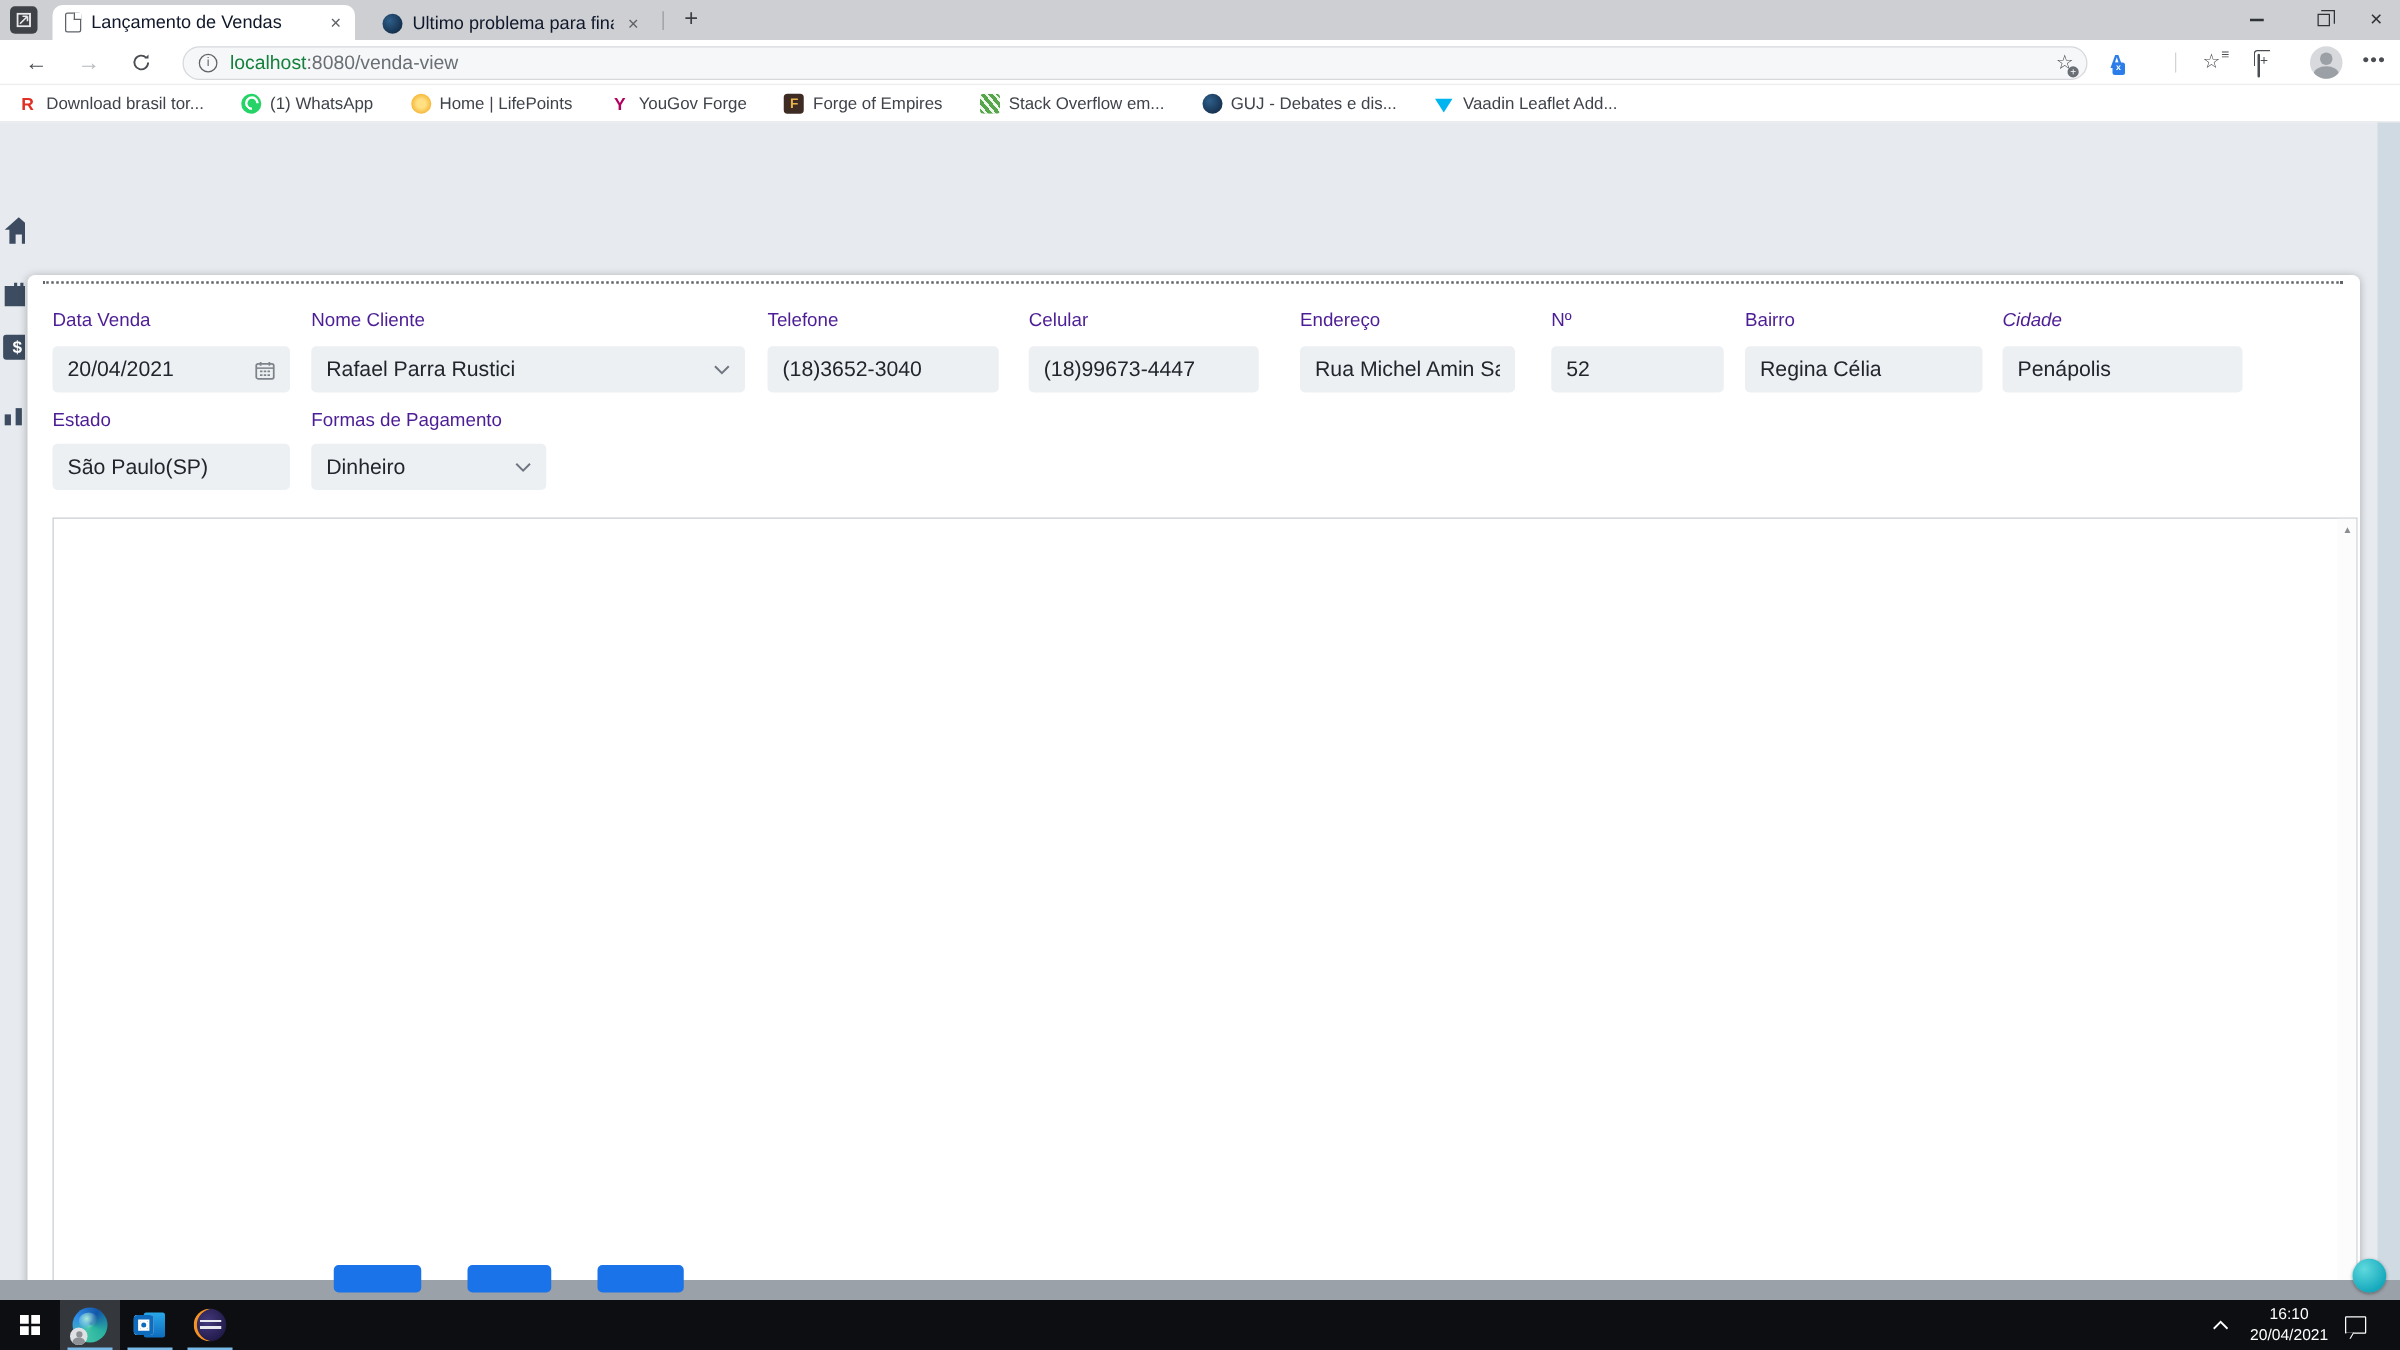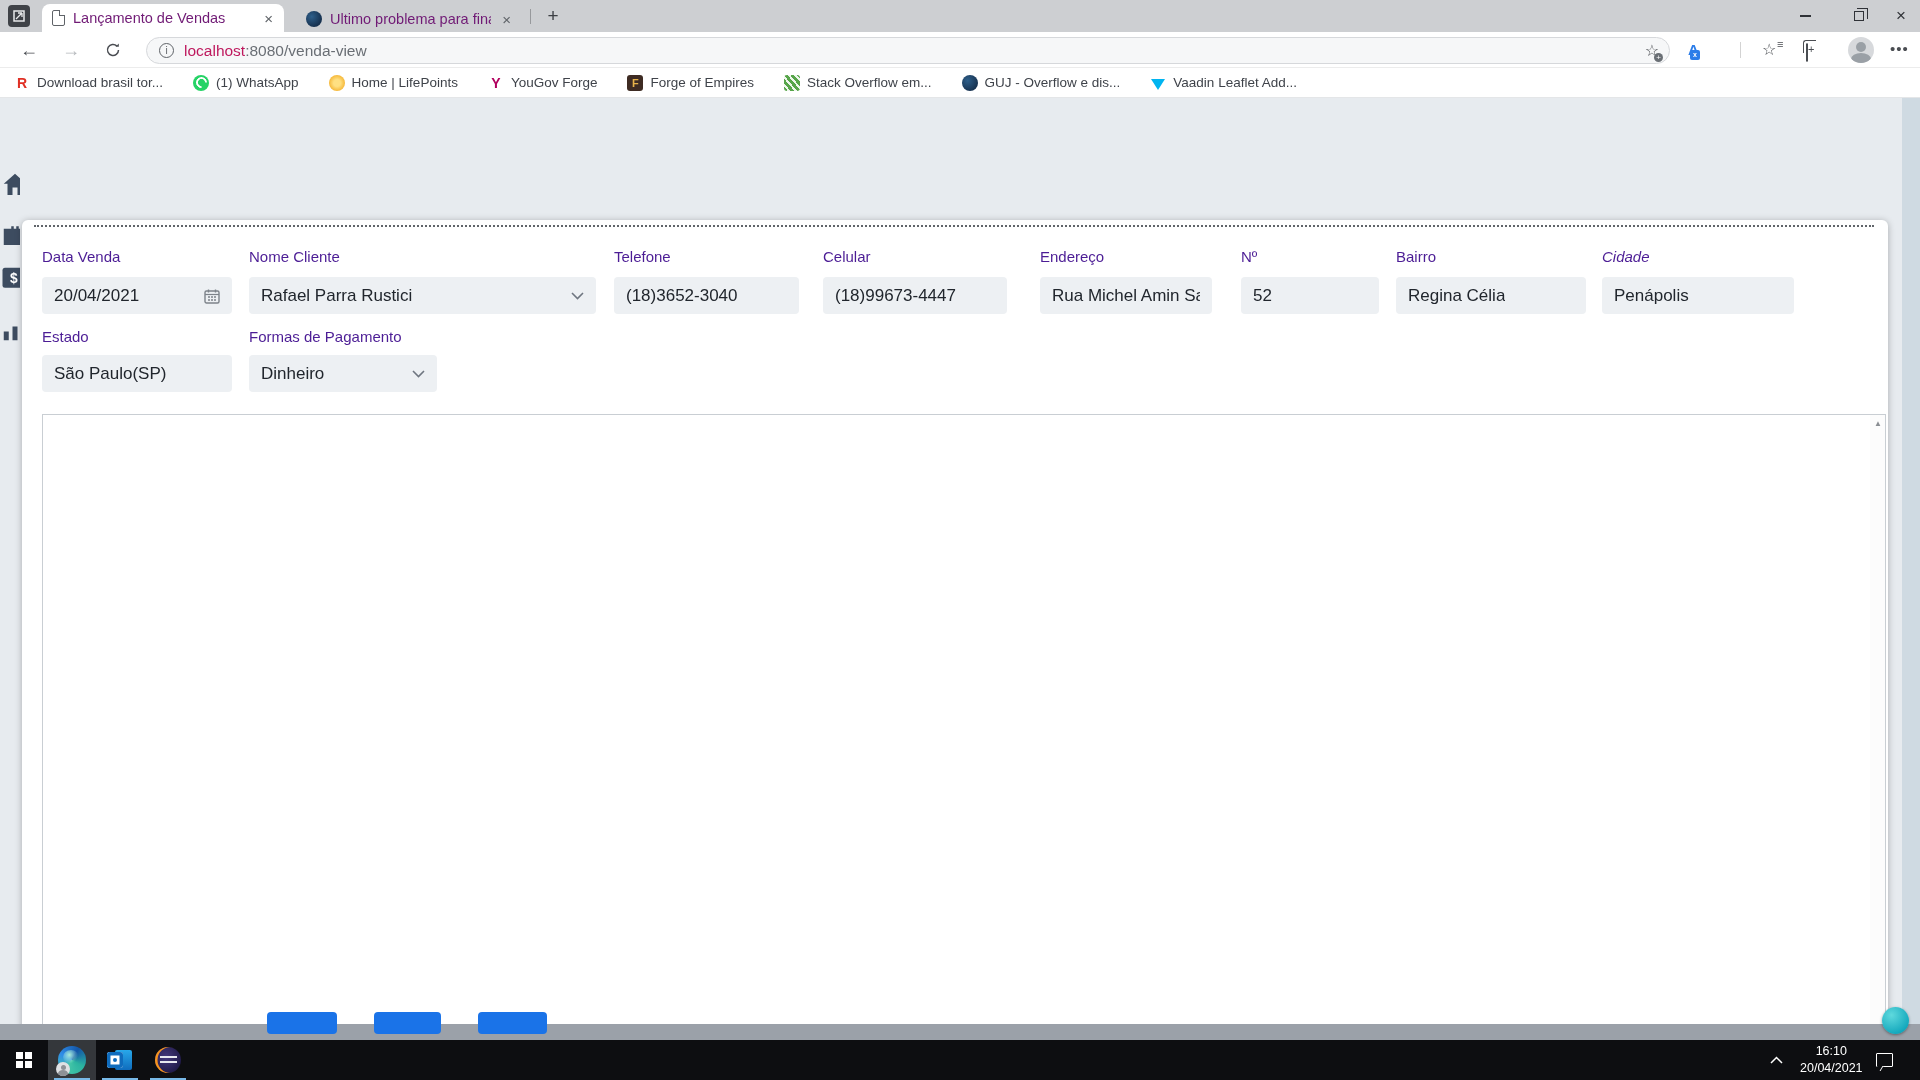--- a/index.html
+++ b/index.html
@@ -7,39 +7,39 @@
   body { font-family:"Liberation Sans", sans-serif; }
   #screen { position:relative; width:1920px; height:1080px; background:#e9edf1; overflow:hidden; }
   .abs { position:absolute; }
 
   
   .titlebar { position:absolute; left:0; top:0; width:1920px; height:32px; background:#cdcfd2; }
   .tab-actions { position:absolute; left:8px; top:5px; width:22px; height:22px; background:#3f4247; border-radius:4px; display:flex; align-items:center; justify-content:center; }
   .tab { position:absolute; display:flex; align-items:center; gap:8px; padding:0 8px 0 10px; }
   .tab.active { left:42px; top:4px; width:242px; height:28px; background:#fff; border-radius:8px 8px 0 0; }
   .tab.inactive { left:296px; top:6px; width:226px; height:26px; }
-  .tab-title { font-size:14.5px; color:#701a75; white-space:nowrap; overflow:hidden; flex:1; }
+  .tab-title { font-size:14.5px; color:#0f172a; white-space:nowrap; overflow:hidden; flex:1; }
   .tab-close { font-size:15px; color:#5f6368; padding:0 3px; cursor:default; }
   .doc-ico { width:13px; height:16px; border:1.5px solid #5f6368; border-radius:2px; position:relative; background:#fff; flex:none; }
   .doc-ico::after { content:""; position:absolute; right:-1px; top:-1px; width:5px; height:5px; background:#cdcfd2; border-left:1.5px solid #5f6368; border-bottom:1.5px solid #5f6368; }
   .tab.active .doc-ico::after{ background:#fff; }
   .guj-ico { width:16px; height:16px; border-radius:50%; background:radial-gradient(circle at 35% 35%, #2e5f8a, #16314f 70%); flex:none; }
   .tab-divider { position:absolute; left:530px; top:9px; width:1px; height:15px; background:#97999c; }
   .newtab { position:absolute; left:541px; top:5px; width:24px; height:22px; font-size:19px; color:#3c3f44; text-align:center; line-height:21px; }
   .winbtn { position:absolute; top:0; height:32px; width:46px; display:flex; align-items:center; justify-content:center; color:#2f3237; }
   .restore-g { width:10px; height:10px; border:1.2px solid #2f3237; position:relative; }
   .restore-g::before { content:""; position:absolute; left:2px; top:-4px; width:10px; height:10px; border-top:1.2px solid #2f3237; border-right:1.2px solid #2f3237; }
 
   
   .toolbar { position:absolute; left:0; top:32px; width:1920px; height:36px; background:#fff; border-bottom:1px solid #ececec; }
   .navico { position:absolute; top:38px; width:30px; height:26px; text-align:center; font-size:18px; line-height:25px; color:#4a4d52; }
   .pill { position:absolute; left:146px; top:37px; width:1524px; height:27px; background:#f6f7f8; border:1px solid #d6d8db; border-radius:14px; display:flex; align-items:center; padding:0 10px 0 12px; }
   .info-ico { width:15px; height:15px; border:1.3px solid #5f6368; border-radius:50%; font-size:10px; line-height:13px; text-align:center; color:#5f6368; flex:none; }
   .url { margin-left:10px; font-size:15.5px; white-space:nowrap; }
-  .url .host { color:#be185d; }
+  .url .host { color:#15803d; }
   .url .rest { color:#6a6f75; }
   .star { font-size:16px; color:#4a4d52; line-height:1; }
   .starplus { margin-left:auto; position:relative; }
   .starplus::after { content:"+"; position:absolute; right:-4px; bottom:-3px; width:9px; height:9px; background:#6a6f75; color:#fff; border-radius:50%; font-size:8px; line-height:9px; text-align:center; }
   .translate-ico { position:relative; font-weight:bold; font-size:15px; color:#2b7de9; width:22px; text-align:center; }
   .translate-ico::after { content:"x"; position:absolute; right:-1px; bottom:-2px; width:10px; height:10px; background:#2b7de9; color:#fff; border-radius:2px; font-size:7px; line-height:10px; font-weight:bold; }
   .tdivider { position:absolute; left:1740px; top:42px; width:1px; height:16px; background:#d3d3d3; }
   .starlist { position:relative; }
   .starlist::after { content:"≡"; position:absolute; right:-7px; top:-2px; font-size:11px; color:#4a4d52; }
   .collections { width:15px; height:15px; border:1.4px solid #4a4d52; border-radius:3px; position:relative; }
@@ -186,21 +186,21 @@
     <div class="bm">
         <span class="fav f-foe">F</span>
         <span class="bm-label">Forge of Empires</span>
       </div>
     <div class="bm">
         <span class="fav f-so"></span>
         <span class="bm-label">Stack Overflow em...</span>
       </div>
     <div class="bm">
         <span class="fav f-guj"></span>
-        <span class="bm-label">GUJ - Overflow e dis...</span>
+        <span class="bm-label">GUJ - Debates e dis...</span>
       </div>
     <div class="bm">
         <span class="fav">
           <span class="f-vaadin"></span>
         </span>
         <span class="bm-label">Vaadin Leaflet Add...</span>
       </div>
   </div>
 
   <div class="page">

